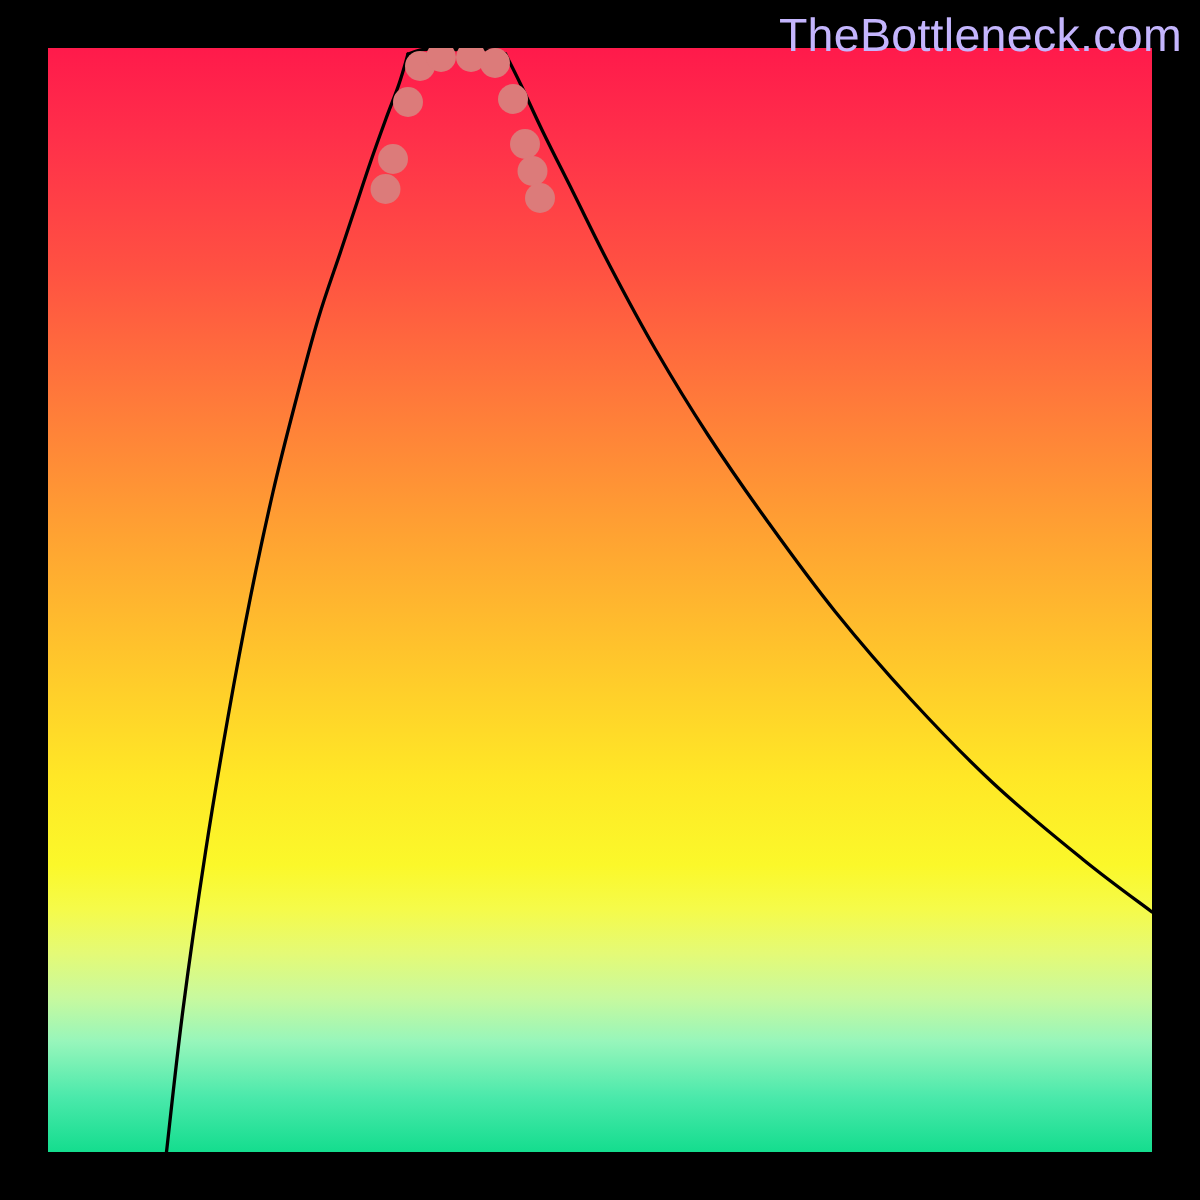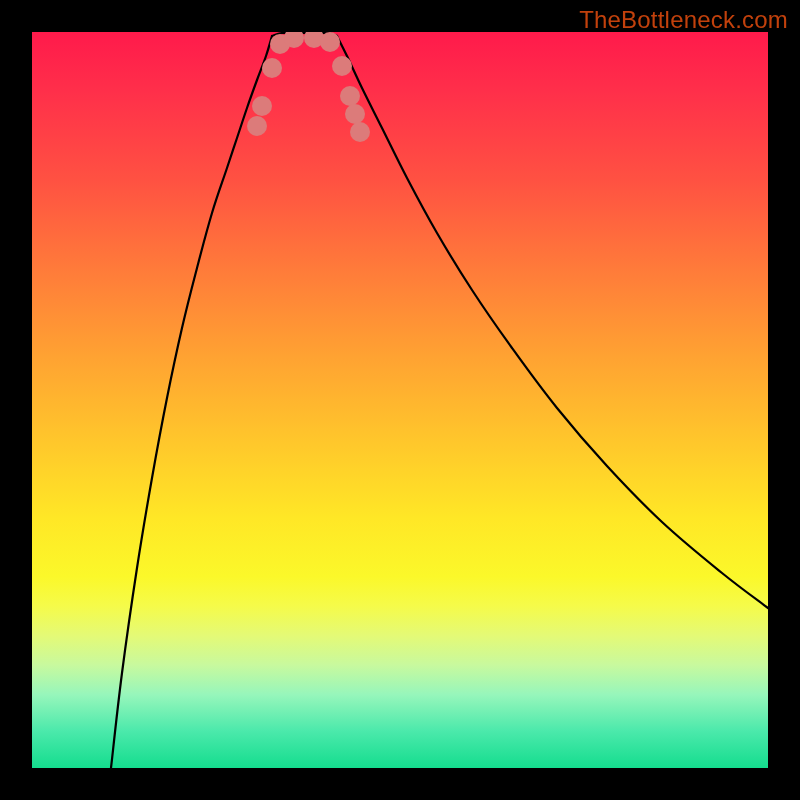--- a/index.html
+++ b/index.html
@@ -46,22 +46,22 @@
     );
   }
   .curve {
     position: absolute;
     inset: 0;
   }
   .watermark {
     position: absolute;
     top: 6px;
     right: 12px;
-    color: #c2410c;
-    font-size: 24px;
+    color: #c4b5fd;
+    font-size: 31px;
     letter-spacing: 0.2px;
   }
 </style>
 </head>
 <body>
 
 <div class="frame">
   <div class="plot">
     <div class="gradient"></div>
     <svg class="curve" viewBox="0 0 736 736" preserveAspectRatio="none">

